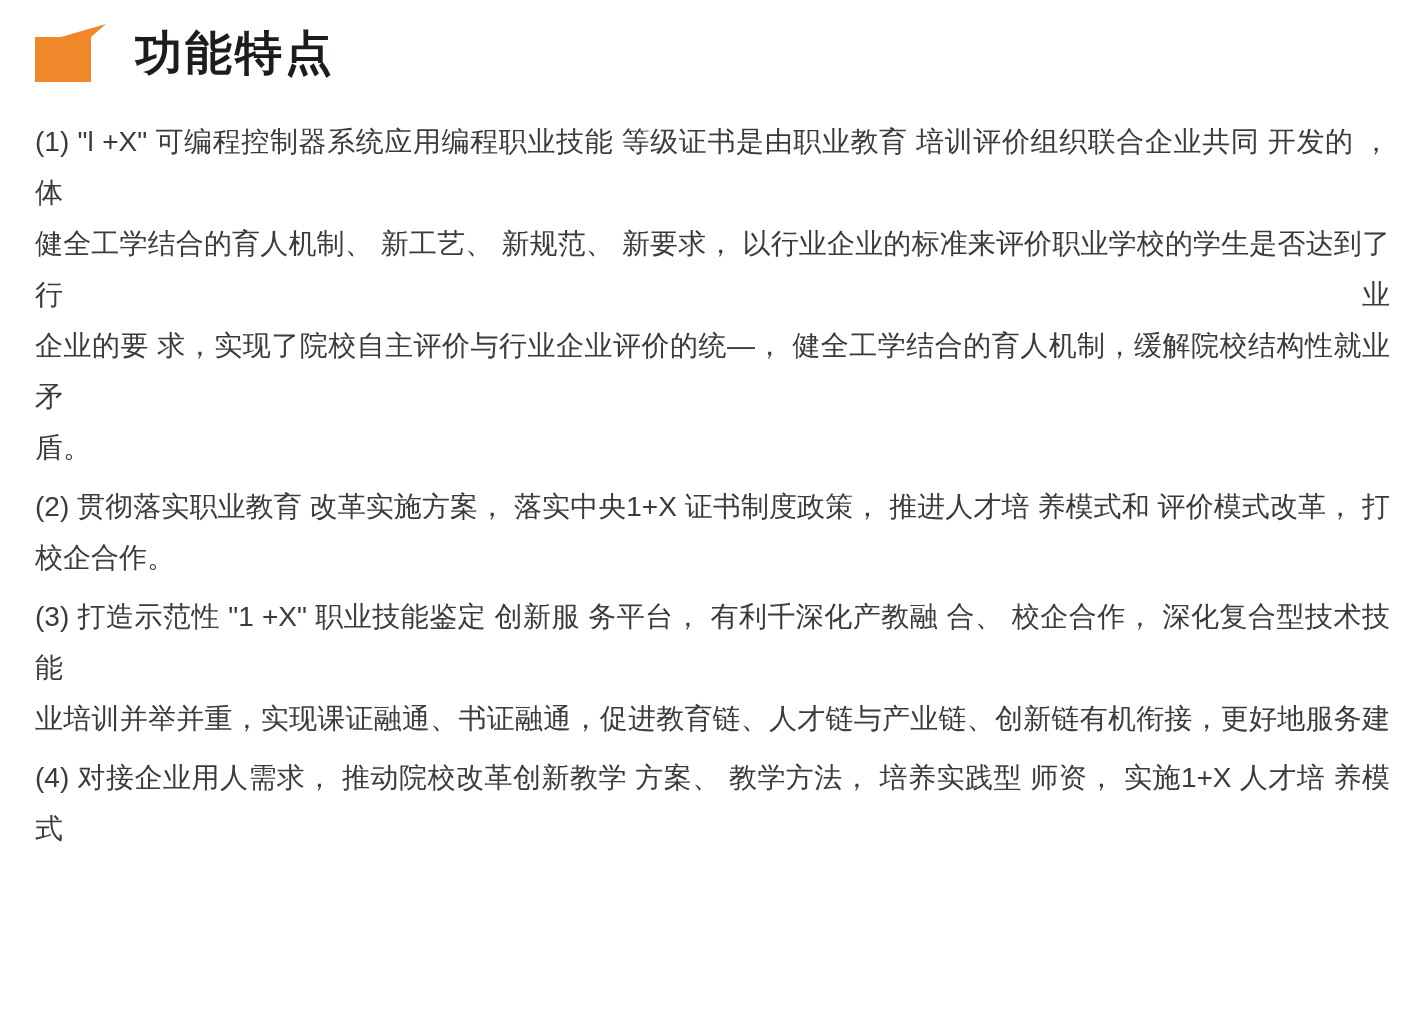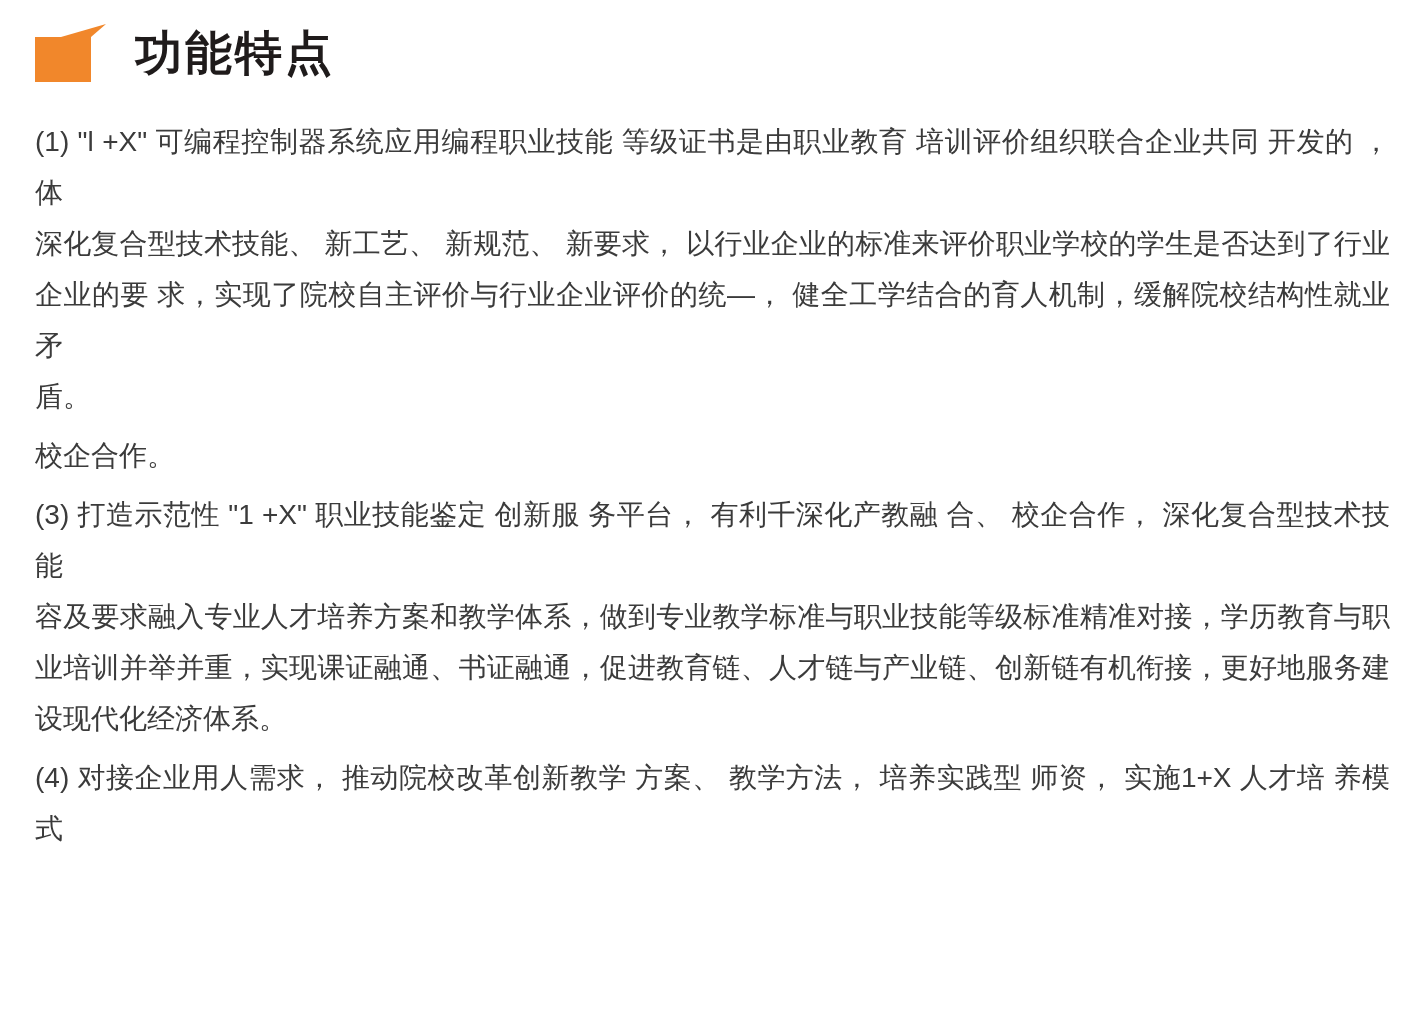--- a/index.html
+++ b/index.html
@@ -68,31 +68,30 @@
     <svg class="flag-icon" viewBox="0 0 72 58" xmlns="http://www.w3.org/2000/svg" aria-hidden="true">
       <rect x="0" y="13" width="56" height="45" fill="#F1872B"></rect>
       <polygon points="26,13 71,0 56,13" fill="#F1872B"></polygon>
     </svg>
     <h1 class="page-title">功能特点</h1>
   </div>
 
   <div class="paragraphs">
       <div class="para">
         <div class="line">(1)   "l +X" 可编程控制器系统应用编程职业技能 等级证书是由职业教育 培训评价组织联合企业共同 开发的 ， 体</div>
-        <div class="line">深化复合型技术技能、 新工艺、 新规范、 新要求， 以行业企业的标准来评价职业学校的学生是否达到了行业</div>
+        <div class="line">健全工学结合的育人机制、 新工艺、 新规范、 新要求， 以行业企业的标准来评价职业学校的学生是否达到了行业</div>
         <div class="line">企业的要 求，实现了院校自主评价与行业企业评价的统—， 健全工学结合的育人机制，缓解院校结构性就业矛</div>
         <div class="line last">盾。</div>
       </div>
       <div class="para">
+        <div class="line">(2)   贯彻落实职业教育 改革实施方案， 落实中央1+X 证书制度政策， 推进人才培 养模式和 评价模式改革， 打</div>
         <div class="line last">校企合作。</div>
       </div>
       <div class="para">
         <div class="line">(3)    打造示范性 "1 +X" 职业技能鉴定 创新服 务平台， 有利千深化产教融 合、 校企合作， 深化复合型技术技能</div>
-        <div class="line">容及要求融入专业人才培养方案和教学体系，做到专业教学标准与职业技能等级标准精准对接，学历教育与职</div>
         <div class="line">业培训并举并重，实现课证融通、书证融通，促进教育链、人才链与产业链、创新链有机衔接，更好地服务建</div>
-        <div class="line last">设现代化经济体系。</div>
       </div>
       <div class="para">
         <div class="line">(4)   对接企业用人需求， 推动院校改革创新教学 方案、 教学方法， 培养实践型 师资， 实施1+X 人才培 养模式</div>
       </div>
     </div>
 
 </div>
 
 </body></html>

